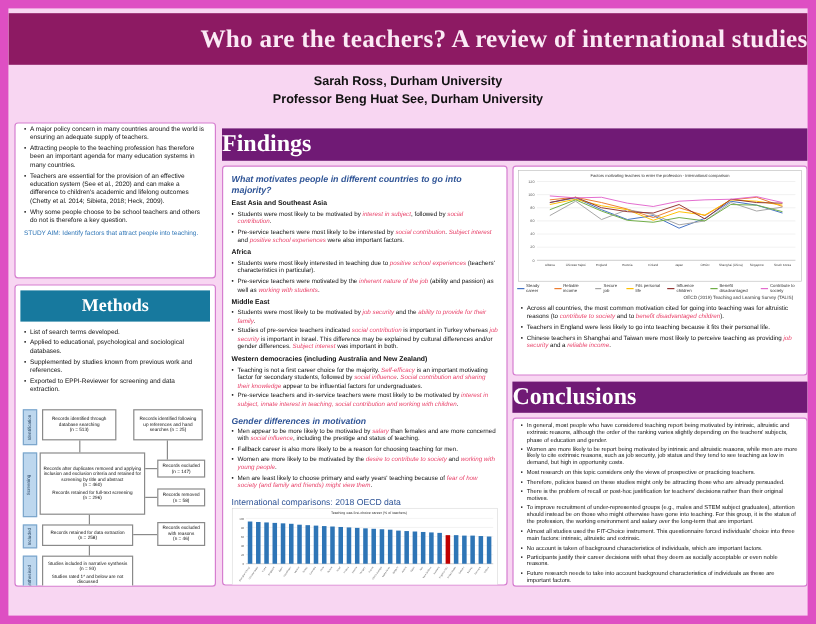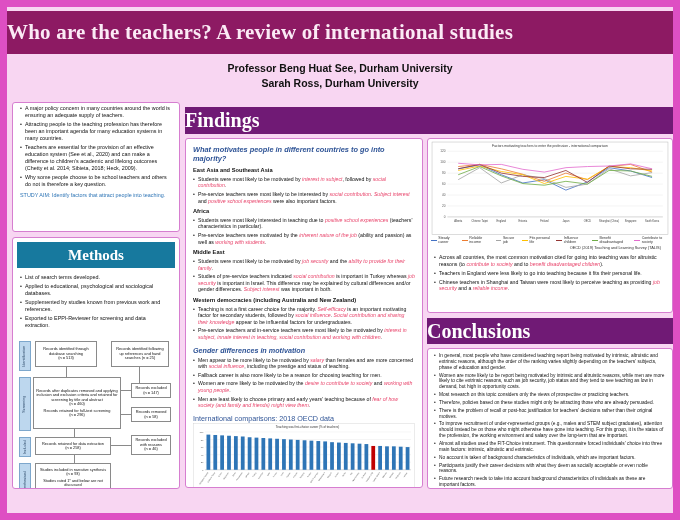--- a/index.html
+++ b/index.html
@@ -3,21 +3,21 @@
 <meta charset="utf-8">
 <style>
   html,body{margin:0;padding:0;background:#e9e9e9;}
   .poster{
     position:relative; width:680px; height:520px; box-sizing:border-box;
     border:7px solid #de4fc3; background:#f8d6f2; overflow:hidden;
     font-family:"Liberation Sans", sans-serif; color:#111;
   }
   .title-banner{
     position:absolute; left:0; right:0; top:4px; height:43px;
-    background:#8d1a63; display:flex; align-items:center; justify-content:flex-start;
+    background:#8d1a63; display:flex; align-items:center; justify-content:flex-end;
   }
   .title-banner h1{
     margin:0; color:#fbeaf5; font-family:"Liberation Serif", serif;
     font-size:21px; font-weight:bold; letter-spacing:.2px;
   }
   .authors{position:absolute; left:0; right:0; top:54px; text-align:center;}
   .authors div{font-size:10.5px; font-weight:bold; line-height:15px;}
 
   .panel{
     position:absolute; background:#fff; border:1px solid #d67ed0; border-radius:3px;
@@ -84,22 +84,22 @@
 </head>
 <body>
 
 <div class="poster">
 
   <div class="title-banner">
     <h1>Who are the teachers? A review of international studies</h1>
   </div>
 
   <div class="authors">
+    <div>Sarah Ross, Durham University</div>
     <div>Professor Beng Huat See, Durham University</div>
-    <div>Sarah Ross, Durham University</div>
   </div>
 
   <div class="panel panel-bg">
     <div class="body-sm">
       <ul class="blist">
           <li><span>A major policy concern in many countries around the world is ensuring an adequate supply of teachers.</span></li>
           <li><span>Attracting people to the teaching profession has therefore been an important agenda for many education systems in many countries.</span></li>
           <li><span>Teachers are essential for the provision of an effective education system (See et al., 2020) and can make a difference to children's academic and lifelong outcomes (Chetty et al. 2014; Sibieta, 2018; Heck, 2009).</span></li>
           <li><span>Why some people choose to be school teachers and others do not is therefore a key question.</span></li>
         </ul>

